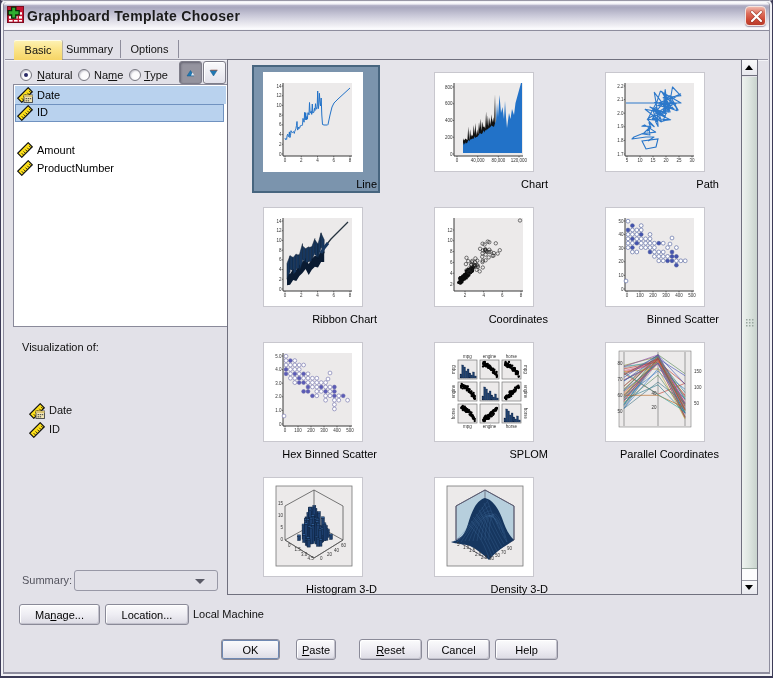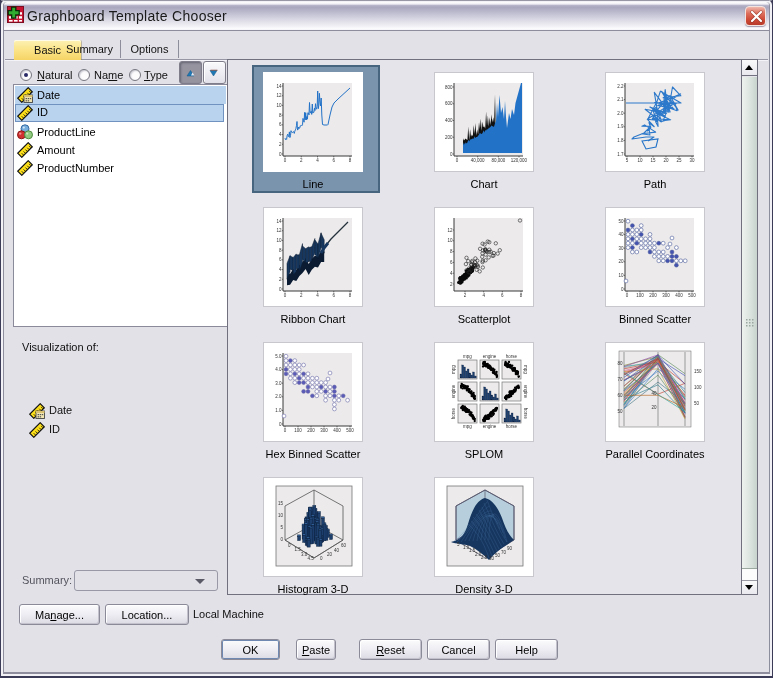--- a/index.html
+++ b/index.html
@@ -1,29 +1,29 @@
 <!DOCTYPE html>
 <html><head><meta charset="utf-8"><style>
 *{margin:0;padding:0;box-sizing:border-box}
 html,body{width:773px;height:678px;overflow:hidden;font-family:"Liberation Sans",sans-serif}
 body{position:relative;background:#44435f}
 .win{position:absolute;left:0;top:0;width:773px;height:678px;background:#3c3b57;border-radius:0}
 .frame{position:absolute;left:1px;top:0;width:771px;height:676px;background:#f2f2f6;border-radius:5px 5px 0 0}
 .frame2{position:absolute;left:3px;top:2px;width:767px;height:672px;background:#8e8d9e;border-radius:4px 4px 0 0}
 .titlebar{position:absolute;left:4px;top:2px;width:765px;height:28px;border-radius:3px 3px 0 0;
  background:linear-gradient(180deg,#fefefe 0%,#f0eff5 7%,#b1afc5 13%,#a9a8be 20%,#c6c5d6 45%,#dcdbe6 65%,#f0eff4 85%,#fbfbfd 95%,#f4f4f8 100%);}
-.title{position:absolute;left:27px;top:8px;font-size:14px;font-weight:normal;color:#1a1a1a;letter-spacing:0.3px}
+.title{position:absolute;left:27px;top:8px;font-size:14px;font-weight:bold;color:#1a1a1a;letter-spacing:0.3px}
 .appicon{position:absolute;left:7px;top:6px;width:17px;height:17px}
 .closebtn{position:absolute;left:745px;top:6px;width:21px;height:20px;border-radius:4px;
  background:linear-gradient(180deg,#f0b8ac 0%,#dd6f5d 35%,#cf4a37 70%,#b83a2a 100%);
  border:1px solid #f3e4e0;box-shadow:0 1px 1px rgba(60,40,80,.45)}
 .closebtn svg{position:absolute;left:3px;top:2px}
 .content{position:absolute;left:4px;top:31px;width:765px;height:641px;background:#e2e1e8}
 
-.tab-sel{position:absolute;left:14px;top:40px;width:67px;height:20px;border-radius:2px 2px 0 0;background:linear-gradient(180deg,#fdf2b6 0%,#fbe58b 45%,#f6d465 100%);font-size:11px;color:#111;text-align:center;line-height:20px;box-shadow:1px 0 0 rgba(150,142,110,.55), inset 0 1px 0 #fefce9}
+.tab-sel{position:absolute;left:14px;top:40px;width:48px;height:20px;border-radius:2px 2px 0 0;background:linear-gradient(180deg,#fdf2b6 0%,#fbe58b 45%,#f6d465 100%);font-size:11px;color:#111;text-align:center;line-height:20px;box-shadow:1px 0 0 rgba(150,142,110,.55), inset 0 1px 0 #fefce9}
 .tab{position:absolute;top:40px;height:20px;font-size:11px;color:#111;text-align:center;line-height:19px}
 .tabsep{position:absolute;top:40px;width:1px;height:18px;background:#8e8d9c}
 .tabline{position:absolute;left:5px;top:59px;width:763px;height:2px;background:linear-gradient(180deg,#9796a4 0 50%,#f4f4f8 50% 100%)}
 
 .radio{position:absolute;width:12px;height:12px;border-radius:50%;background:#fdfdfe;border:1px solid #75757f;box-shadow:inset 1px 1px 1.5px rgba(130,130,150,.45)}
 .radio.on:after{content:"";position:absolute;left:3px;top:3px;width:4px;height:4px;border-radius:50%;background:#2a2a66}
 .rlabel{position:absolute;top:69px;font-size:11px;color:#111}
 .sortbtn{position:absolute;top:61px;width:23px;height:23px;border:1px solid #7e7d89;border-radius:3px}
 .sortbtn.pressed{background:#95949f;box-shadow:inset 1px 1px 2px rgba(60,60,75,.5)}
 .sortbtn.norm{background:linear-gradient(180deg,#fafafc,#e2e1ea);box-shadow:inset 1px 1px 0 #fff}
@@ -51,21 +51,21 @@
 
 .panel{position:absolute;left:227px;top:59px;width:531px;height:536px;border:1px solid #70707e;background:#e5e4ea}
 .vline{position:absolute;left:513px;top:0;width:1px;height:534px;background:#70707e}
 .sb-up{position:absolute;left:514px;top:0;width:15px;height:16px;background:linear-gradient(180deg,#fafafb,#e8e8ee);border-bottom:1px solid #70707e}
 .sb-dn{position:absolute;left:514px;top:520px;width:15px;height:14px;background:linear-gradient(180deg,#fafafb,#e8e8ee);border-top:1px solid #9a9aa4}
 .sb-th{position:absolute;left:514px;top:17px;width:15px;height:492px;background:linear-gradient(90deg,#eef2ef 0%,#dfe7e2 45%,#c8d3cd 100%);border-bottom:1px solid #9aa8a0}
 .sb-tr{position:absolute;left:514px;top:509px;width:15px;height:11px;background:#fcfcfd}
 .arrow-u{width:0;height:0;border-left:4px solid transparent;border-right:4px solid transparent;border-bottom:5px solid #000;position:absolute;left:3px;top:5px}
 .arrow-d{width:0;height:0;border-left:4px solid transparent;border-right:4px solid transparent;border-top:5px solid #000;position:absolute;left:3px;top:4px}
 .card{position:absolute;width:100px;height:100px;background:#fff;border:1px solid #c8c7ce}
-.clabel{position:absolute;width:128px;text-align:center;font-size:11px;color:#000}
+.clabel{position:absolute;width:128px;text-align:right;font-size:11px;color:#000}
 .hl{position:absolute;left:24px;top:5px;width:128px;height:128px;background:#7b94ad;border:2px solid #47657f}
 .tick{fill:#333;font-size:4.5px;font-family:"Liberation Sans",sans-serif}
 </style></head>
 <body>
 <div class="win"></div>
 <div style="position:absolute;left:1px;top:0;width:771px;height:1px;background:#9897a6;border-radius:5px 5px 0 0"></div>
 <div class="frame"></div>
 <div class="frame2"></div>
 <div style="position:absolute;left:4px;top:0;width:765px;height:1px;background:#9897a6"></div>
 <div class="titlebar"></div>
@@ -130,31 +130,20 @@
       <span class="txt">Date</span>
     </div>
  <div class="lrow self" style="top:19px">
       <svg class="ic" viewBox="0 0 16 16">
         <g transform="rotate(-45 8 8)">
           <rect x="0.6" y="5.1" width="14.8" height="5.8" fill="#ffe11a" stroke="#111" stroke-width="1.2"></rect>
           <path d="M3.4 10.5v-2.5M6 10.5v-2.5M8.6 10.5v-2.5M11.2 10.5v-2.5M13.8 10.5v-2.5" stroke="#111" stroke-width="0.8"></path>
         </g>
       </svg>
       <span class="txt">ID</span>
-    </div>
- <div class="lrow" style="top:38px">
-      <svg class="ic" viewBox="0 0 16 16">
-        <circle cx="8" cy="4.8" r="4" fill="#76aede" stroke="#3468a0" stroke-width="1"></circle>
-        <circle cx="4.5" cy="10.8" r="4" fill="#d03030" stroke="#8a1616" stroke-width="1"></circle>
-        <circle cx="11.5" cy="10.8" r="4" fill="#90c980" stroke="#4c8c3c" stroke-width="1"></circle>
-        <circle cx="3.2" cy="9.6" r="1.2" fill="#ee9090"></circle>
-        <circle cx="6.8" cy="3.6" r="1.1" fill="#d2e6f8"></circle>
-        <circle cx="10.2" cy="9.6" r="1.1" fill="#cfe8c6"></circle>
-      </svg>
-      <span class="txt">ProductLine</span>
     </div>
  <div class="lrow" style="top:56px">
       <svg class="ic" viewBox="0 0 16 16">
         <g transform="rotate(-45 8 8)">
           <rect x="0.6" y="5.1" width="14.8" height="5.8" fill="#ffe11a" stroke="#111" stroke-width="1.2"></rect>
           <path d="M3.4 10.5v-2.5M6 10.5v-2.5M8.6 10.5v-2.5M11.2 10.5v-2.5M13.8 10.5v-2.5" stroke="#111" stroke-width="0.8"></path>
         </g>
       </svg>
       <span class="txt">Amount</span>
     </div>
@@ -543,21 +532,21 @@
         <circle cx="50.4" cy="41.2" r="1.7" fill="none" stroke="#222" stroke-width="0.6"></circle>
         <circle cx="34.8" cy="64.3" r="1.7" fill="none" stroke="#222" stroke-width="0.6"></circle>
         <circle cx="37.1" cy="54.3" r="1.7" fill="none" stroke="#222" stroke-width="0.6"></circle>
         <circle cx="45.1" cy="40.8" r="1.7" fill="none" stroke="#222" stroke-width="0.6"></circle>
         <circle cx="53.7" cy="49.4" r="1.7" fill="none" stroke="#222" stroke-width="0.6"></circle>
         <circle cx="47.9" cy="42.4" r="1.7" fill="none" stroke="#222" stroke-width="0.6"></circle>
         <circle cx="57.5" cy="47.8" r="1.7" fill="none" stroke="#222" stroke-width="0.6"></circle>
         <circle cx="41.7" cy="57.0" r="1.7" fill="none" stroke="#222" stroke-width="0.6"></circle>
         <circle cx="85" cy="12.5" r="1.7" fill="none" stroke="#222" stroke-width="0.6"></circle>
       </svg></div>
- <div class="clabel" style="left:192px;top:253px">Scatterplot</div>
+ <div class="clabel" style="left:192px;top:253px">Coordinates</div>
  <div class="card" style="left:377px;top:147px"><svg width="98" height="98" viewBox="0 0 98 98">
         <rect x="19" y="10" width="69" height="73" fill="#eceaea"></rect>
         <path d="M19 10 V83 H88" stroke="#3a3a3a" stroke-width="1" fill="none"></path>
         <text class="tick" x="17.5" y="14.5" text-anchor="end">50</text>
         <path d="M17.8 13.0 H19" stroke="#3a3a3a" stroke-width="0.7"></path>
         <text class="tick" x="17.5" y="28.1" text-anchor="end">40</text>
         <path d="M17.8 26.6 H19" stroke="#3a3a3a" stroke-width="0.7"></path>
         <text class="tick" x="17.5" y="41.7" text-anchor="end">30</text>
         <path d="M17.8 40.2 H19" stroke="#3a3a3a" stroke-width="0.7"></path>
         <text class="tick" x="17.5" y="55.3" text-anchor="end">20</text>

